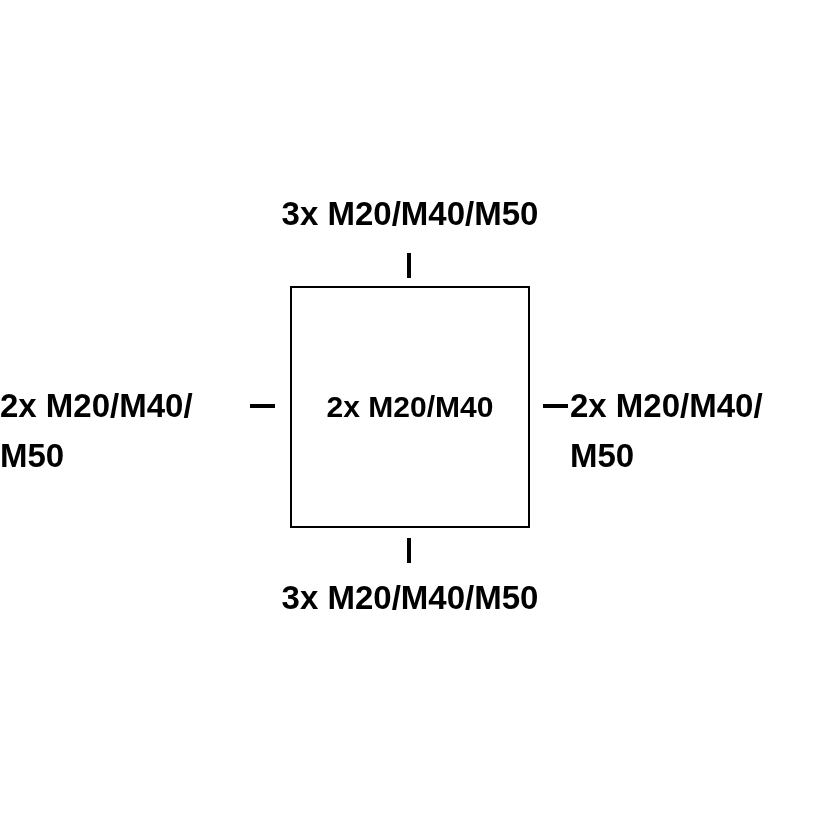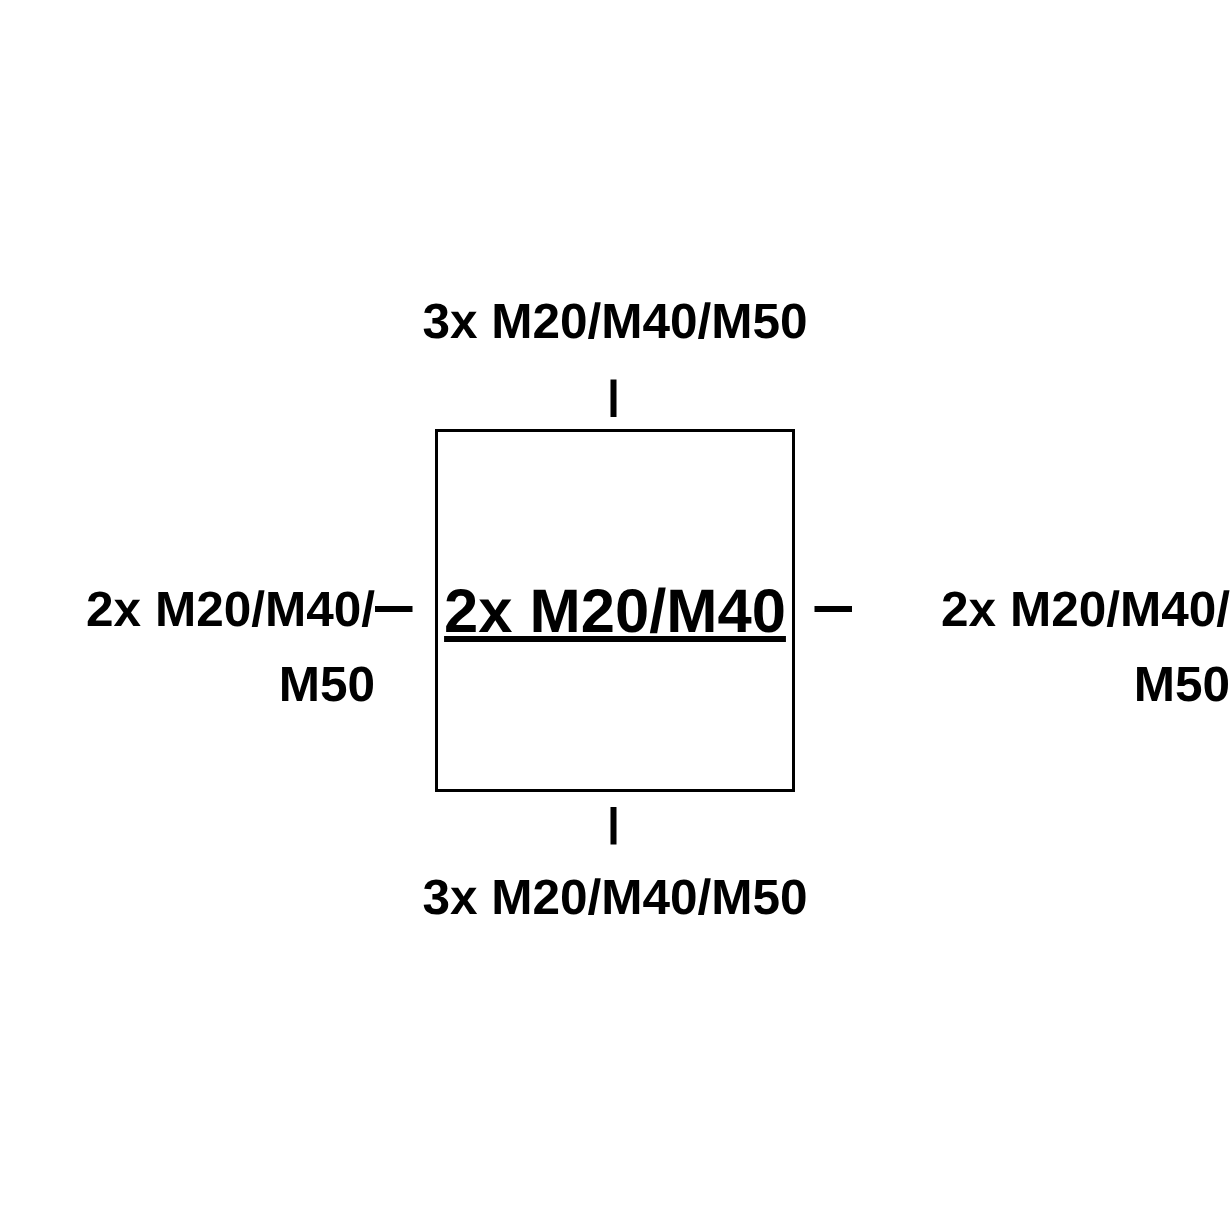--- a/index.html
+++ b/index.html
@@ -26,21 +26,21 @@
   .h-center {
     left: 0;
     width: 820px;
     text-align: center;
   }
   .top-label   { top: 194px; }
   .bottom-label{ top: 578px; }
   .side-label {
     top: 381px;
     width: 250px;
-    text-align: right;
+    text-align: left;
     line-height: 50px;
   }
   .left-label  { left: 0px; }
   .right-label { left: 570px; }
   .tick {
     position: absolute;
     background: #000000;
   }
   .tick-v { width: 4px; height: 25px; left: 407px; }
   .tick-top    { top: 253px; }
@@ -55,25 +55,24 @@
     width: 236px;
     height: 238px;
     border: 2px solid #000000;
     background: #ffffff;
     display: flex;
     flex-direction: column;
     justify-content: center;
     align-items: center;
   }
   .box .center-line {
-    font-size: 41px;
+    font-size: 30px;
     line-height: 50px;
     white-space: pre;
     text-align: center;
-    text-decoration: underline;
   }
 </style>
 </head>
 <body>
 
 <div class="canvas">
 
   <div class="label h-center top-label">3x M20/M40/M50</div>
 
   <div class="tick tick-v tick-top"></div>

